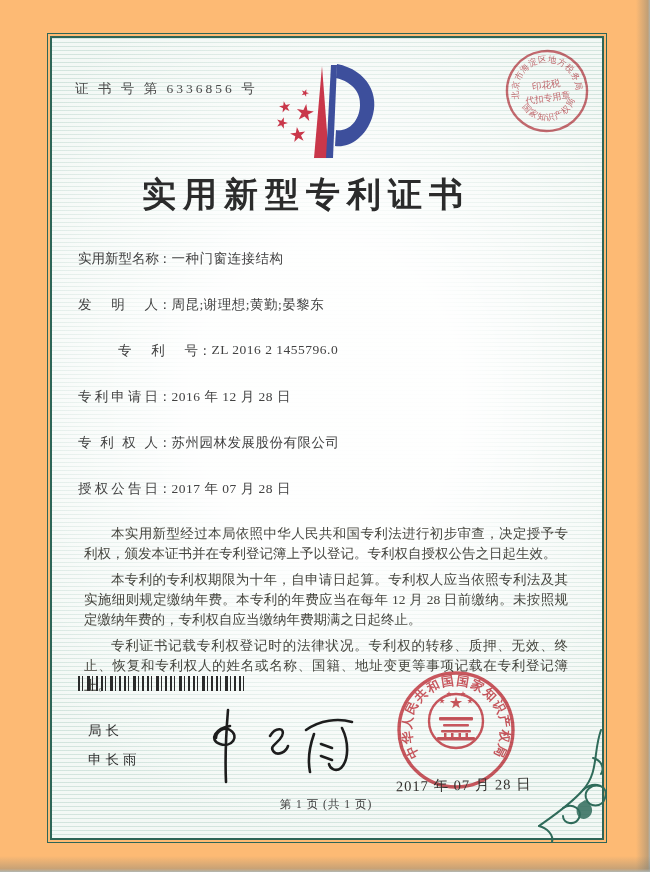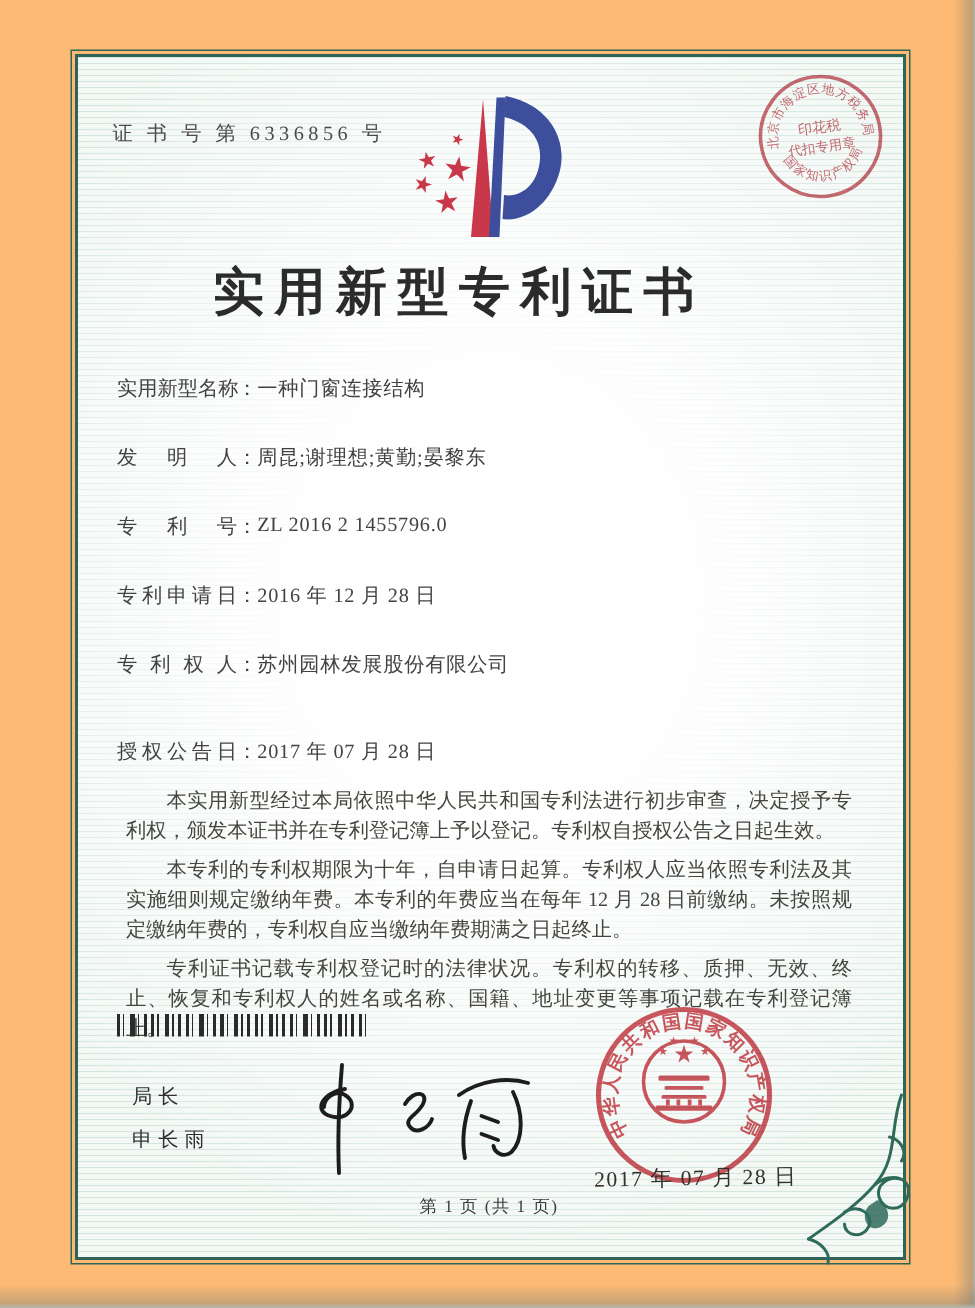--- a/index.html
+++ b/index.html
@@ -76,30 +76,30 @@
   </svg>
 
   <div class="abs title">实用新型专利证书</div>
 
   <div class="abs field-row" style="top:250px;">
     <span class="f-label">实用新型名称</span><span class="f-colon">：</span><span class="f-value">一种门窗连接结构</span>
   </div>
   <div class="abs field-row" style="top:296px;">
     <span class="f-label">发明人</span><span class="f-colon">：</span><span class="f-value">周昆;谢理想;黄勤;晏黎东</span>
   </div>
-  <div class="abs field-row" style="top:342px;">
+  <div class="abs field-row" style="top:342px;margin-left:40px;">
     <span class="f-label">专利号</span><span class="f-colon">：</span><span class="f-value">ZL 2016 2 1455796.0</span>
   </div>
   <div class="abs field-row" style="top:388px;">
     <span class="f-label">专利申请日</span><span class="f-colon">：</span><span class="f-value">2016 年 12 月 28 日</span>
   </div>
   <div class="abs field-row" style="top:434px;">
     <span class="f-label">专利权人</span><span class="f-colon">：</span><span class="f-value">苏州园林发展股份有限公司</span>
   </div>
-  <div class="abs field-row" style="top:480px;margin-top:12px;">
+  <div class="abs field-row" style="top:480px;">
     <span class="f-label">授权公告日</span><span class="f-colon">：</span><span class="f-value">2017 年 07 月 28 日</span>
   </div>
 
   <div class="abs body-text">
     <p>本实用新型经过本局依照中华人民共和国专利法进行初步审查，决定授予专利权，颁发本证书并在专利登记簿上予以登记。专利权自授权公告之日起生效。</p>
     <p>本专利的专利权期限为十年，自申请日起算。专利权人应当依照专利法及其实施细则规定缴纳年费。本专利的年费应当在每年 12 月 28 日前缴纳。未按照规定缴纳年费的，专利权自应当缴纳年费期满之日起终止。</p>
     <p>专利证书记载专利权登记时的法律状况。专利权的转移、质押、无效、终止、恢复和专利权人的姓名或名称、国籍、地址变更等事项记载在专利登记簿上。</p>
   </div>
 
   <div class="abs barcode"></div>

